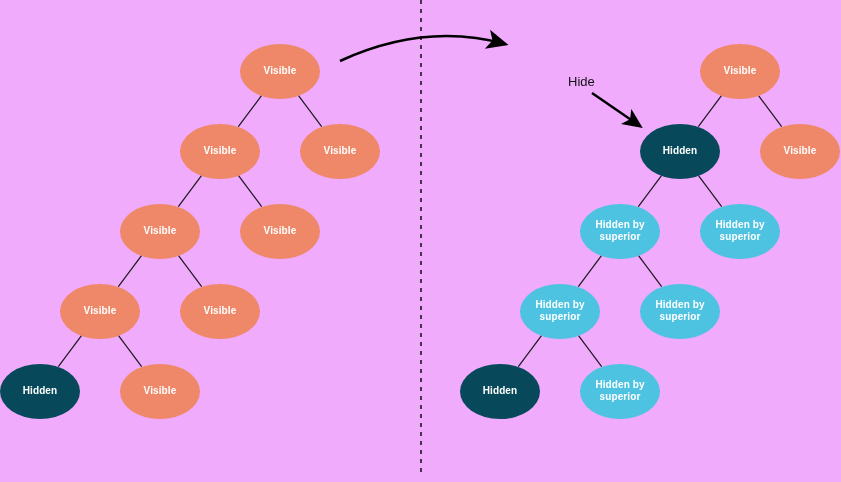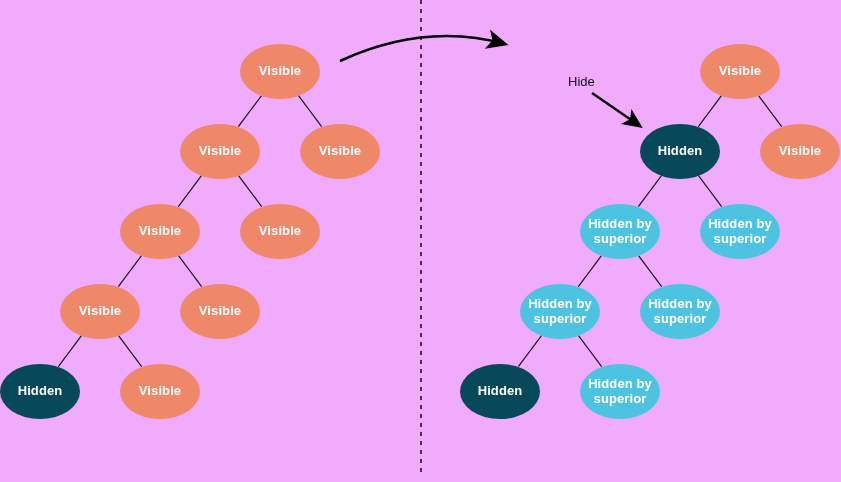--- a/index.html
+++ b/index.html
@@ -27,21 +27,21 @@
   .node {
     position: absolute;
     width: 80px;
     height: 55px;
     border-radius: 50% / 50%;
     display: flex;
     align-items: center;
     justify-content: center;
     text-align: center;
     color: #ffffff;
-    font-size: 13px;
+    font-size: 10px;
     font-weight: bold;
     line-height: 1.18;
     letter-spacing: 0.1px;
     box-sizing: border-box;
     padding: 0 3px;
     z-index: 3;
   }
   .node.visible  { background: #ee8869; }
   .node.hidden   { background: #07495a; align-items: center; }
   .node.bysup    { background: #4ec3e1; }

